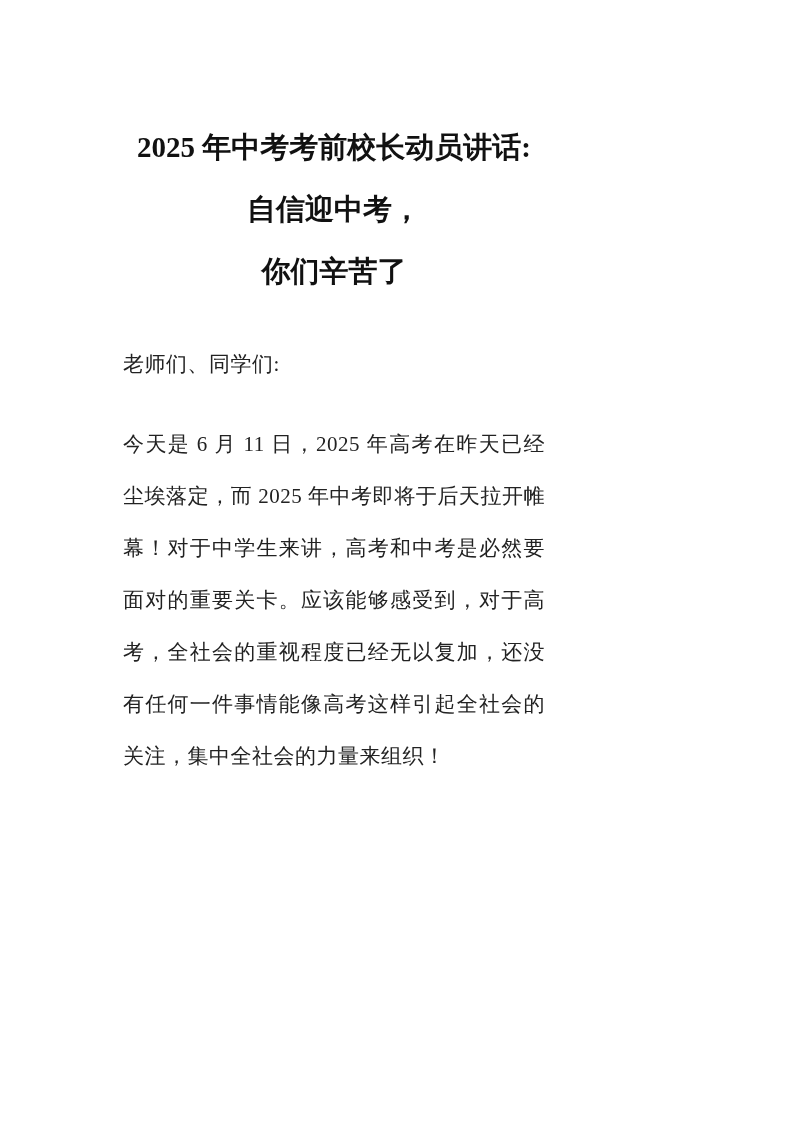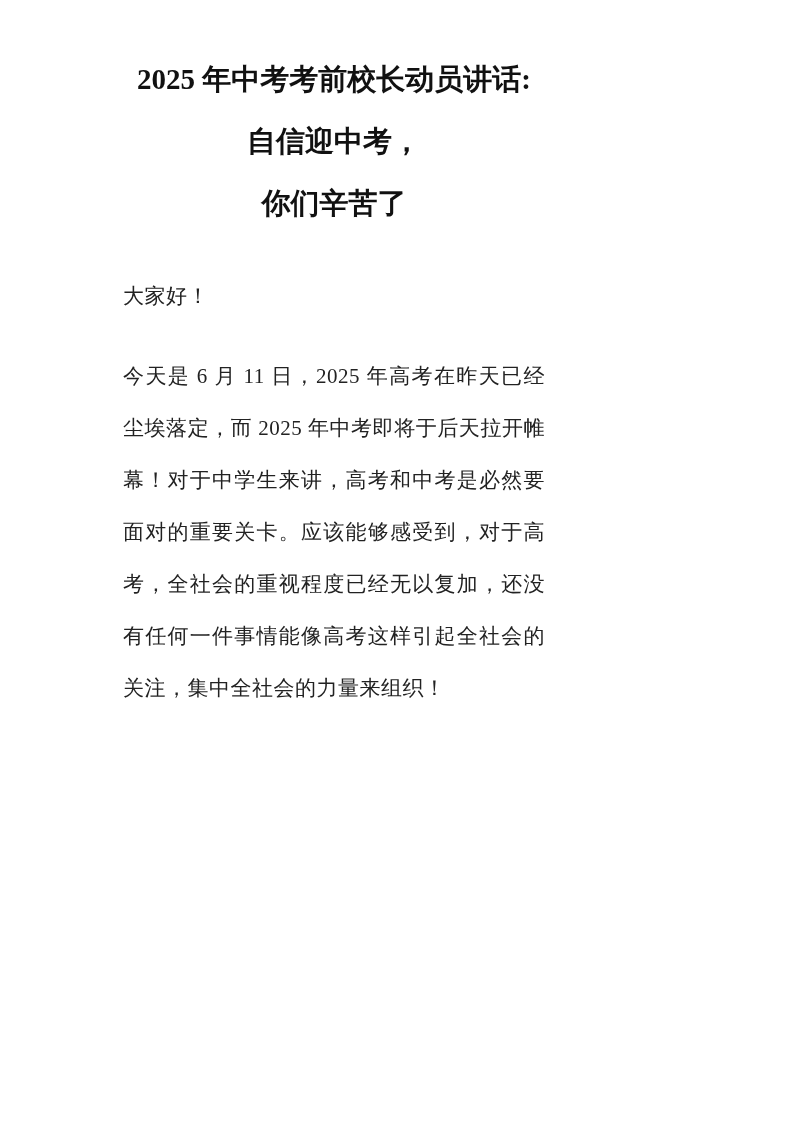--- a/index.html
+++ b/index.html
@@ -11,21 +11,21 @@
     width: 793px;
     height: 1122px;
     overflow: hidden;
     font-family: "Liberation Serif", "DejaVu Serif", serif;
   }
   .page {
     box-sizing: border-box;
     width: 668px;
     height: 1122px;
     background: #ffffff;
-    padding: 48px 123px 40px 123px;
+    padding: 116px 123px 40px 123px;
     color: #212121;
   }
   .doc-title {
     margin: 0 0 36px 0;
     font-size: 29px;
     font-weight: bold;
     color: #111111;
     text-align: center;
     line-height: 62px;
   }
@@ -49,17 +49,17 @@
 <body>
 
 <div class="page">
 
   <h1 class="doc-title">
     <span class="title-line">2025 年中考考前校长动员讲话:自信迎中考，</span>
     <span class="title-line">你们辛苦了</span>
   </h1>
 
   <div class="doc-body">
-    <p>大家好！</p>
+    <p>老师们、同学们:</p>
     <p>今天是 6 月 11 日，2025 年高考在昨天已经尘埃落定，而 2025 年中考即将于后天拉开帷幕！对于中学生来讲，高考和中考是必然要面对的重要关卡。应该能够感受到，对于高考，全社会的重视程度已经无以复加，还没有任何一件事情能像高考这样引起全社会的关注，集中全社会的力量来组织！</p>
   </div>
 
 </div>
 
 </body></html>

